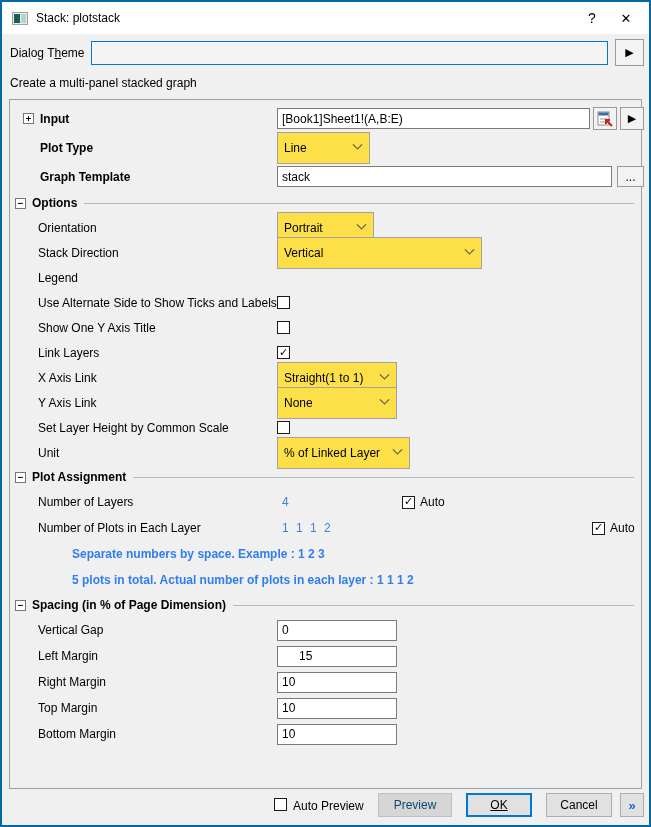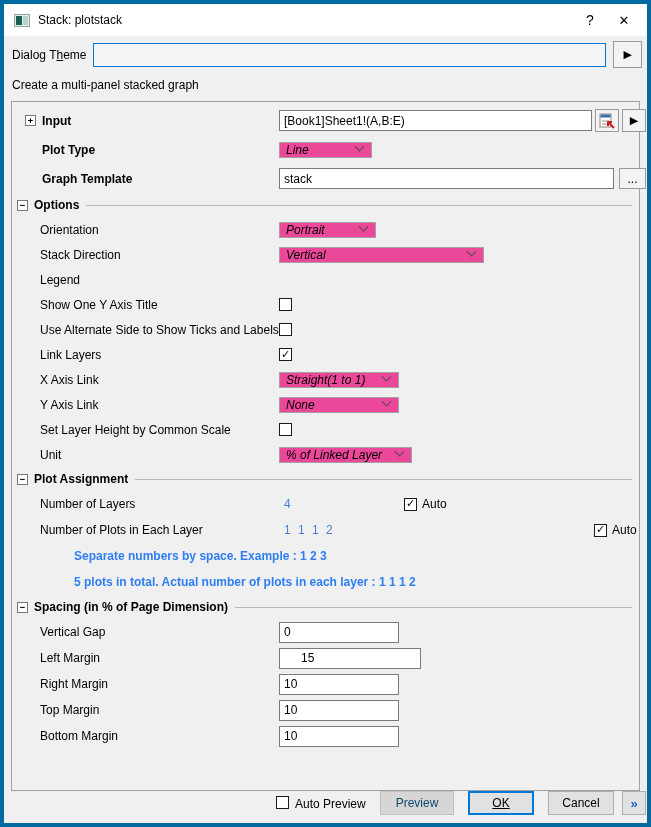--- a/index.html
+++ b/index.html
@@ -1,19 +1,19 @@
 <!DOCTYPE html>
 <html><head>
 <meta charset="utf-8">
 <style>
   * { margin:0; padding:0; box-sizing:border-box; }
   html,body { background:#cfcfcf; }
   .window {
     position:relative; width:651px; height:827px;
-    background:#f0f0f0; border:4px solid #0369a1;
+    background:#f0f0f0; border:2px solid #0369a1;
     font-family:"Liberation Sans", sans-serif; font-size:12px; color:#000;
     overflow:hidden;
   }
   
   .titlebar { height:32px; background:#ffffff; display:flex; align-items:center; padding-left:10px; }
   .app-icon { width:16px; height:13px; position:relative; margin-right:8px; }
   .app-icon .fr { position:absolute; inset:0; border:1px solid #98a4a2; background:#e6eeec; }
   .app-icon .pl { position:absolute; left:2px; top:2px; width:6px; height:9px; background:#1d5c54; }
   .app-icon .pr { position:absolute; left:9px; top:2px; width:5px; height:9px; background:#b7d4cc; }
   .title { flex:1; font-size:12px; }
@@ -33,21 +33,21 @@
   .row.top { height:29px; padding-left:13px; }
   .row.child { height:25px; padding-left:28px; }
   .row.pa { height:26px; padding-left:28px; }
   .row.sp { height:26px; padding-left:28px; }
   .b { font-weight:bold; }
   .sect { height:24px; display:flex; align-items:center; padding-left:5px; }
   .sect-line { flex:1; height:1px; background:#b8b8b8; margin:0 7px 0 7px; }
   .expbox { width:11px; height:11px; border:1px solid #767676; background:#fff; display:inline-flex; align-items:center; justify-content:center; font:bold 9px/9px "DejaVu Sans Mono",monospace; margin-right:6px; flex:none; }
   .ctrl { position:absolute; left:267px; display:flex; align-items:center; }
   .txt { height:21px; border:1px solid #7a7a7a; background:#fff; font:12px "Liberation Sans",sans-serif; padding:0 4px; }
-  .combo { height:16px; background:#ec4899; border:1px solid #a2a2a2; display:flex; align-items:center; justify-content:space-between; padding:0 8px 0 6px;font-style:italic; }
+  .combo { height:32px; background:#fde047; border:1px solid #a2a2a2; display:flex; align-items:center; justify-content:space-between; padding:0 8px 0 6px; }
   .chev { width:7px; height:7px; border-right:1px solid #4a4a4a; border-bottom:1px solid #4a4a4a; transform:rotate(45deg) translate(-2px,-2px); flex:none; margin-left:10px; }
   .cb { width:13px; height:13px; border:1px solid #1a1a1a; background:#fff; display:inline-flex; align-items:center; justify-content:center; flex:none; }
   .mark { font-size:11px; line-height:1; color:#000; margin-top:-1px; }
   .iconbtn { position:absolute; width:24px; height:23px; border:1px solid #9a9a9a; background:#f3f3f3; display:flex; align-items:center; justify-content:center; }
   .bluval { position:absolute; left:272px; color:#4a7cd6; }
   .sp2 { letter-spacing:2px; }
   .hint { padding-left:34px; color:#2e7ef2; font-weight:bold; }
   .cb-lab { margin-left:5px; }
   
   .footer { position:absolute; left:0; right:0; bottom:0; height:40px; }
@@ -152,30 +152,30 @@
           </span>
       </span>
     </div>
 
 
     <div class="row child">
       <span>Legend</span>
     </div>
 
     <div class="row child">
-      <span>Show One Y Axis Title</span>
+      <span>Use Alternate Side to Show Ticks and Labels</span>
       <span class="ctrl">
           <span class="cb">
             <span class="mark"></span>
           </span>
         </span>
     </div>
 
     <div class="row child">
-      <span>Use Alternate Side to Show Ticks and Labels</span>
+      <span>Show One Y Axis Title</span>
       <span class="ctrl">
           <span class="cb">
             <span class="mark"></span>
           </span>
         </span>
     </div>
 
     <div class="row child">
       <span>Link Layers</span>
       <span class="ctrl">
@@ -267,21 +267,21 @@
 
     <div class="row sp">
       <span>Vertical Gap</span>
       <span class="ctrl">
           <input class="txt" style="width: 120px;" value="0">
         </span>
     </div>
     <div class="row sp">
       <span>Left Margin</span>
       <span class="ctrl">
-          <input class="txt" style="width: 142px; padding-left: 21px;" value="15">
+          <input class="txt" style="width: 120px; padding-left: 21px;" value="15">
         </span>
     </div>
     <div class="row sp">
       <span>Right Margin</span>
       <span class="ctrl">
           <input class="txt" style="width: 120px;" value="10">
         </span>
     </div>
     <div class="row sp">
       <span>Top Margin</span>

